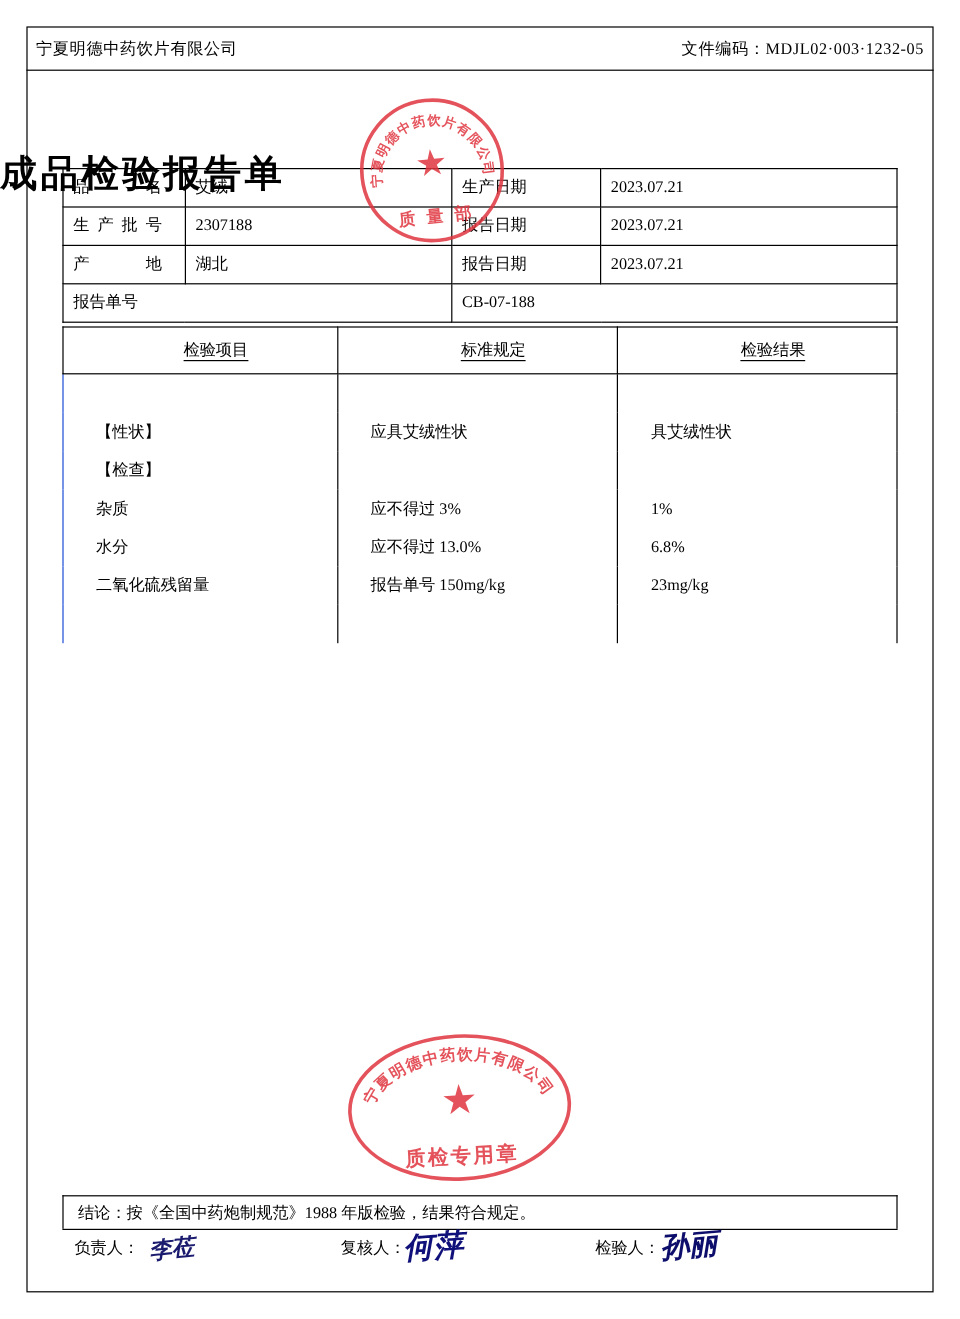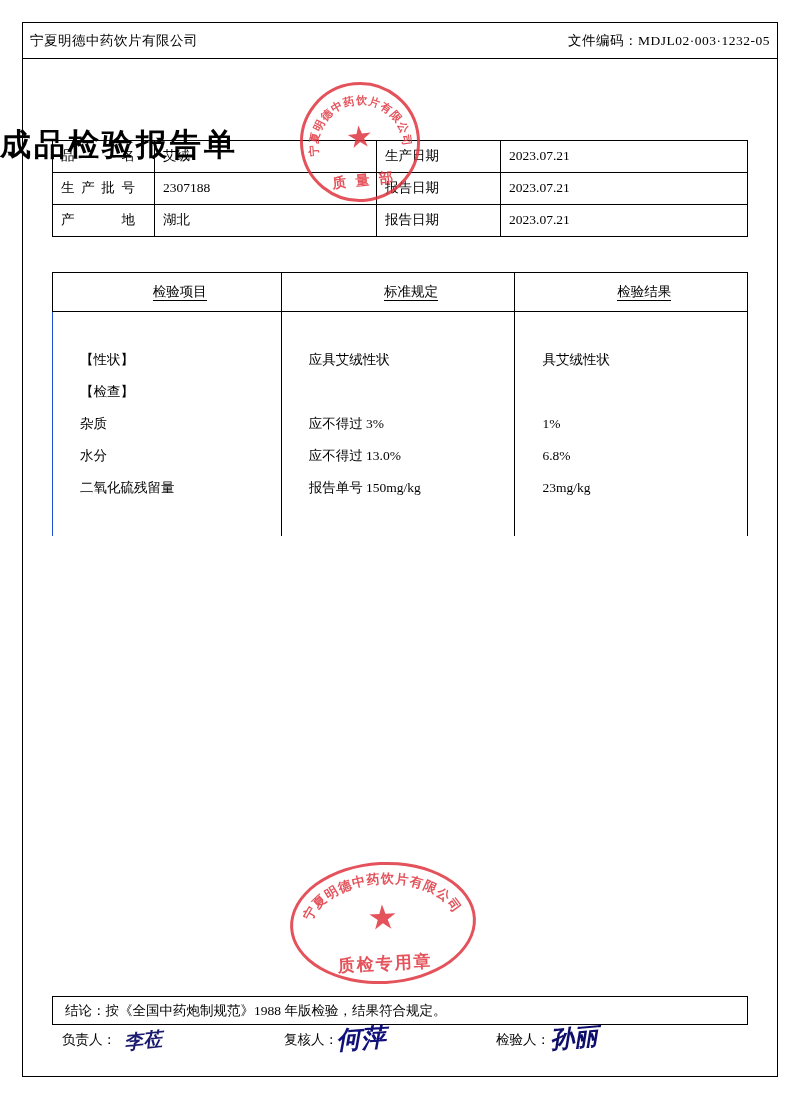--- a/index.html
+++ b/index.html
@@ -259,20 +259,24 @@
       <td class="lbl"><span class="lbl-spaced">生产批号</span></td>
       <td class="val-name">2307188</td>
       <td class="lbl2">报告日期</td>
       <td class="val2">2023.07.21</td>
     </tr>
     <tr>
       <td class="lbl"><span class="lbl-spaced">产　　地</span></td>
       <td class="val-name">湖北</td>
       <td class="lbl2">报告日期</td>
       <td class="val2">2023.07.21</td>
+    </tr>
+    <tr>
+      <td class="lbl" colspan="2">报告单号</td>
+      <td colspan="2">CB-07-188</td>
     </tr>
   </tbody>
     </table>
 
   <table class="items">
     <tbody>
         <tr>
       <th class="col1"><span class="u">检验项目</span></th>
       <th class="col2"><span class="u">标准规定</span></th>
       <th class="col3"><span class="u">检验结果</span></th>

